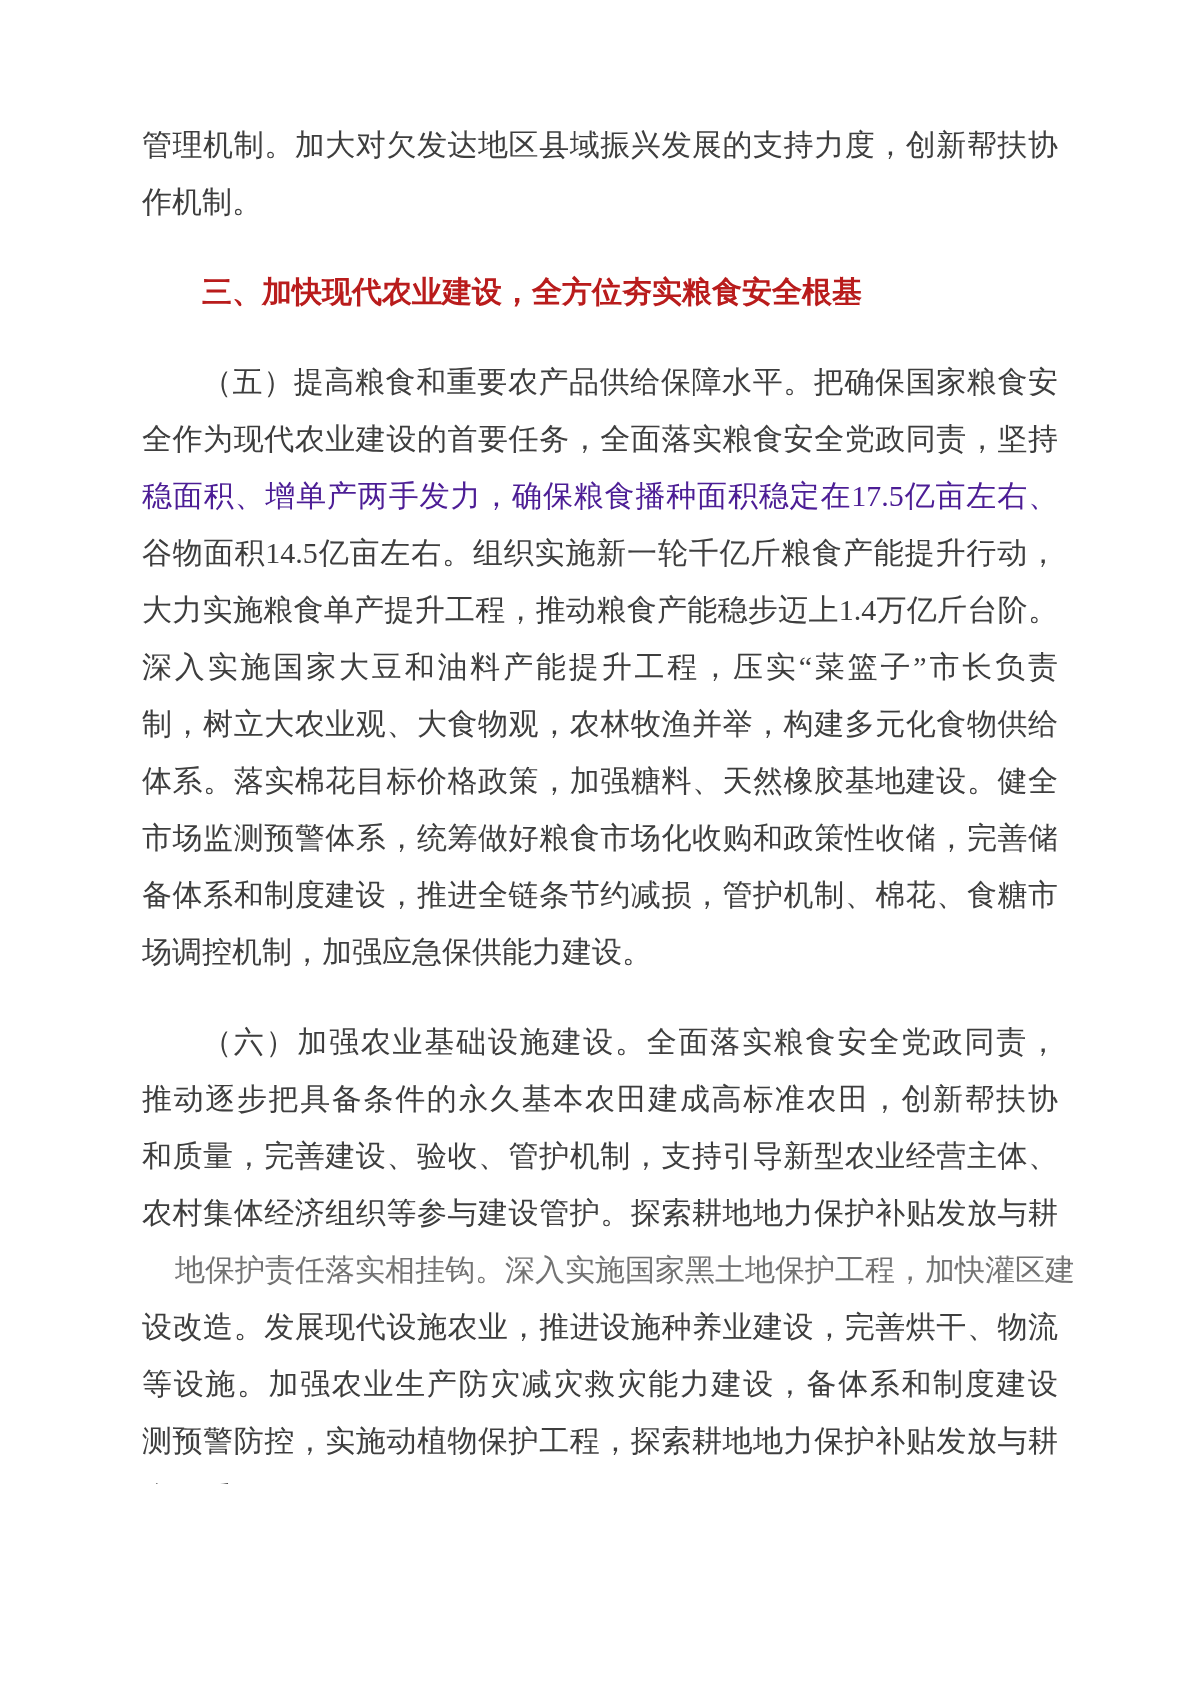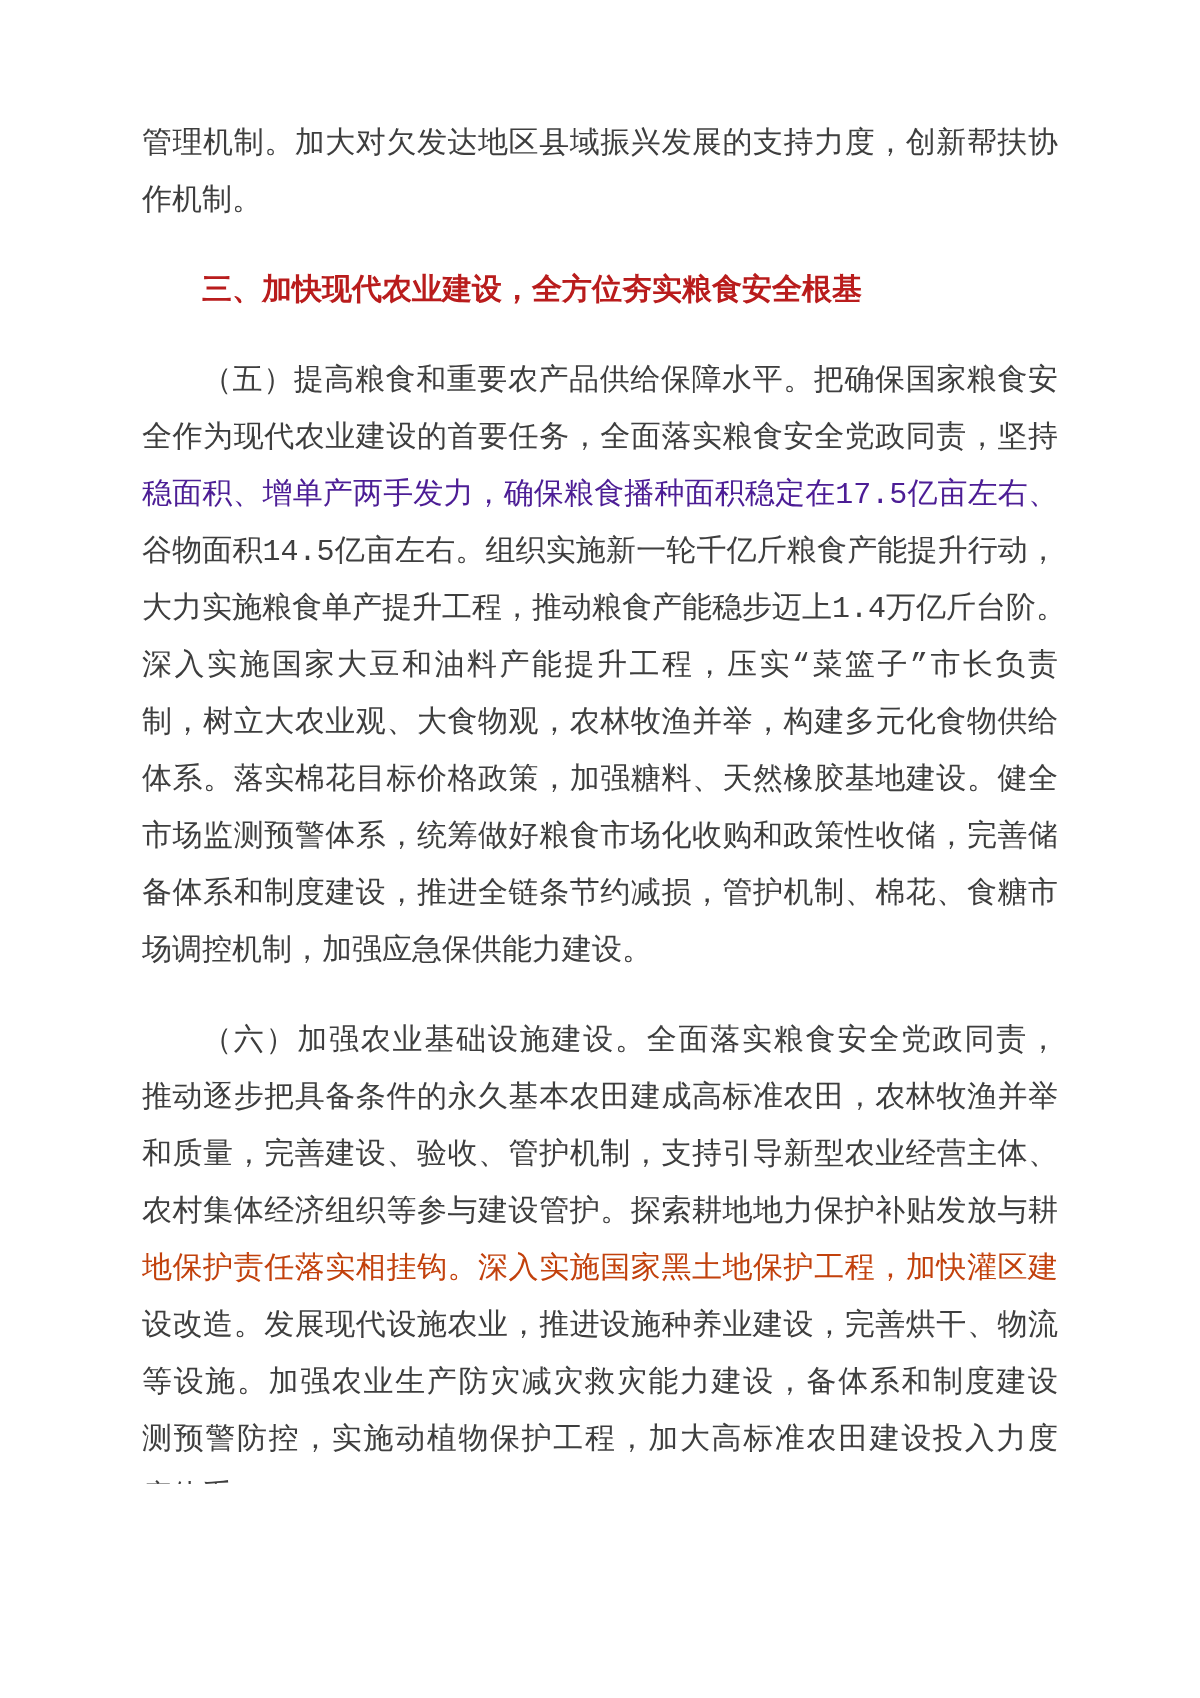--- a/index.html
+++ b/index.html
@@ -3,21 +3,21 @@
 <meta charset="utf-8">
 <style>
   * { margin: 0; padding: 0; box-sizing: border-box; }
   html, body { background: #ffffff; }
   .page {
     position: relative;
     width: 1200px;
     height: 1484px;
     background: #ffffff;
     overflow: hidden;
-    font-family: Liberation Mono, monospace;
+    font-family: Liberation Serif, serif;
   }
   .doc {
     position: absolute;
     left: 142px;
     top: 116px;
     width: 916px;
   }
   .block { margin-bottom: 33px; }
   .block:last-child { margin-bottom: 0; }
   .line {
@@ -61,23 +61,23 @@
         <div class="line fill" style="color: rgb(62, 62, 62);">大力实施粮食单产提升工程，推动粮食产能稳步迈上1.4万亿斤台阶。</div>
         <div class="line fill" style="color: rgb(62, 62, 62);">深入实施国家大豆和油料产能提升工程，压实“菜篮子”市长负责</div>
         <div class="line fill" style="color: rgb(62, 62, 62);">制，树立大农业观、大食物观，农林牧渔并举，构建多元化食物供给</div>
         <div class="line fill" style="color: rgb(62, 62, 62);">体系。落实棉花目标价格政策，加强糖料、天然橡胶基地建设。健全</div>
         <div class="line fill" style="color: rgb(62, 62, 62);">市场监测预警体系，统筹做好粮食市场化收购和政策性收储，完善储</div>
         <div class="line fill" style="color: rgb(62, 62, 62);">备体系和制度建设，推进全链条节约减损，管护机制、棉花、食糖市</div>
         <div class="line" style="color: rgb(62, 62, 62);">场调控机制，加强应急保供能力建设。</div>
       </div>
       <div class="block paragraph">
         <div class="line fill indent" style="color: rgb(62, 62, 62);">（六）加强农业基础设施建设。全面落实粮食安全党政同责，</div>
-        <div class="line fill" style="color: rgb(62, 62, 62);">推动逐步把具备条件的永久基本农田建成高标准农田，农林牧渔并举</div>
+        <div class="line fill" style="color: rgb(62, 62, 62);">推动逐步把具备条件的永久基本农田建成高标准农田，创新帮扶协</div>
         <div class="line fill" style="color: rgb(62, 62, 62);">和质量，完善建设、验收、管护机制，支持引导新型农业经营主体、</div>
         <div class="line fill" style="color: rgb(62, 62, 62);">农村集体经济组织等参与建设管护。探索耕地地力保护补贴发放与耕</div>
-        <div class="line fill" style="color: #c2410c;">地保护责任落实相挂钩。深入实施国家黑土地保护工程，加快灌区建</div>
+        <div class="line fill" style="color: #737373; margin-left: 33px;">地保护责任落实相挂钩。深入实施国家黑土地保护工程，加快灌区建</div>
         <div class="line fill" style="color: rgb(62, 62, 62);">设改造。发展现代设施农业，推进设施种养业建设，完善烘干、物流</div>
         <div class="line fill" style="color: rgb(62, 62, 62);">等设施。加强农业生产防灾减灾救灾能力建设，备体系和制度建设</div>
-        <div class="line fill" style="color: rgb(62, 62, 62);">测预警防控，实施动植物保护工程，加大高标准农田建设投入力度</div>
+        <div class="line fill" style="color: rgb(62, 62, 62);">测预警防控，实施动植物保护工程，探索耕地地力保护补贴发放与耕</div>
         <div class="line" style="color: rgb(62, 62, 62);">疫体系。</div>
       </div>
     </div>
 </div>
 
 </body></html>

